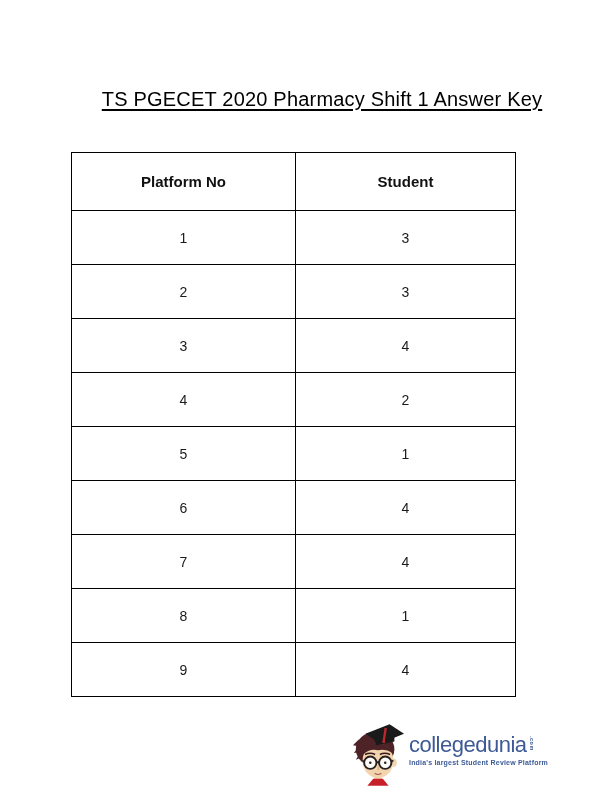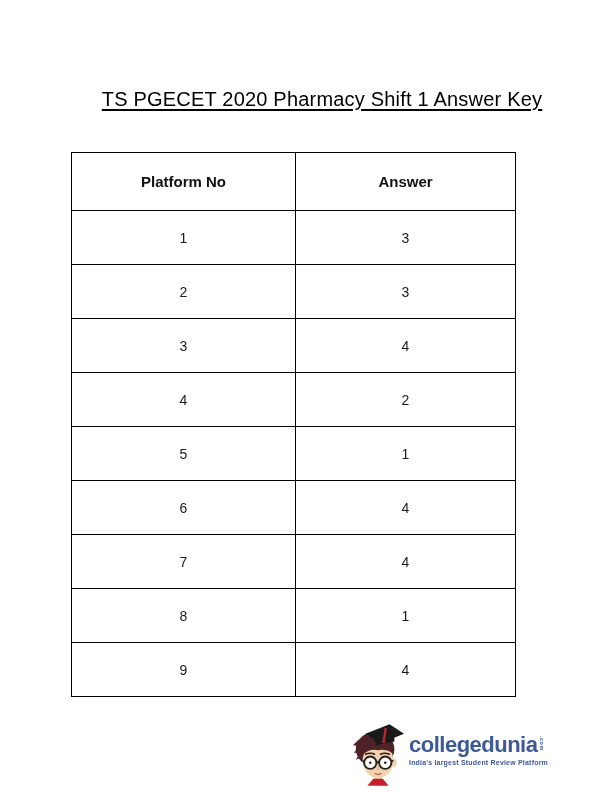--- a/index.html
+++ b/index.html
@@ -63,21 +63,21 @@
     left: 351px;
     top: 722px;
     display: flex;
     align-items: flex-start;
   }
   .logo-mascot { width: 54px; height: 66px; flex: 0 0 auto; }
   .logo-text-block { margin-left: 4px; padding-top: 12px; }
   .logo-brand-row { display: flex; align-items: flex-start; }
   .logo-brand {
     font-size: 22px;
-    font-weight: 700;
+    font-weight: 400;
     letter-spacing: -0.5px;
     color: #3D5A96;
     line-height: 1;
   }
   .logo-domain {
     writing-mode: vertical-rl;
     font-size: 5.5px;
     font-weight: 700;
     color: #3D5A96;
     margin-left: 2px;
@@ -101,21 +101,21 @@
   <div class="doc-title">TS PGECET 2020 Pharmacy Shift 1 Answer Key</div>
 
   <table class="answer-table">
     <colgroup>
         <col class="q-col">
         <col class="o-col">
       </colgroup>
     <thead>
       <tr>
         <th>Platform No</th>
-        <th>Answer</th>
+        <th>Student</th>
       </tr>
     </thead>
     <tbody>
       <tr>
         <td>1</td>
         <td>3</td>
       </tr>
       <tr>
         <td>2</td>
         <td>3</td>

